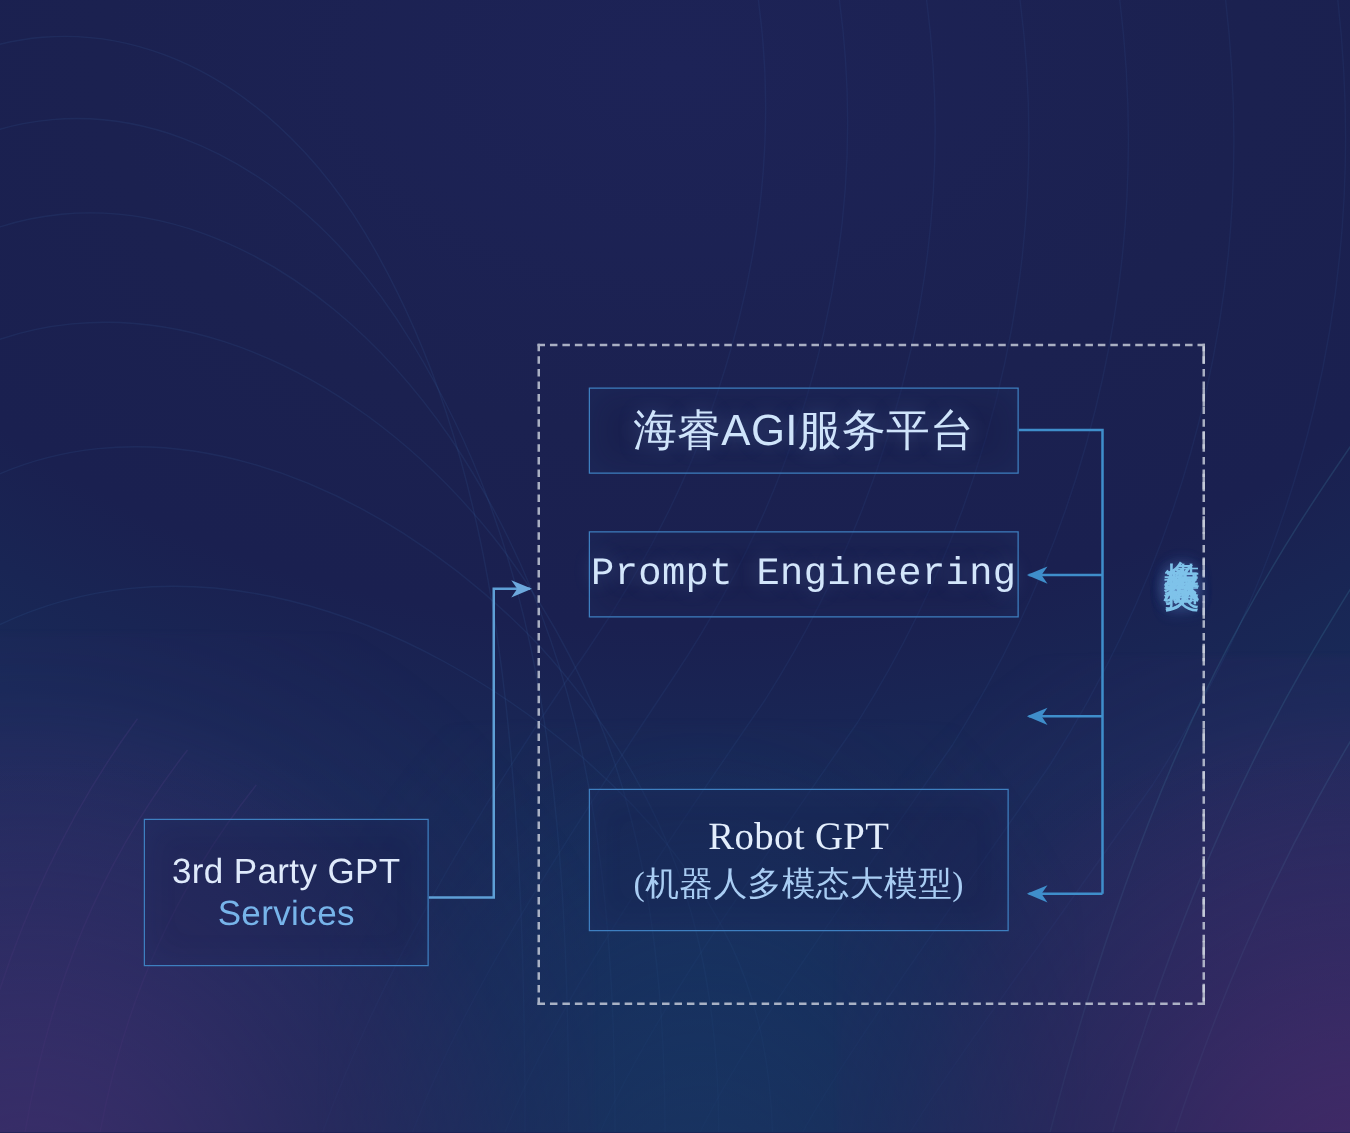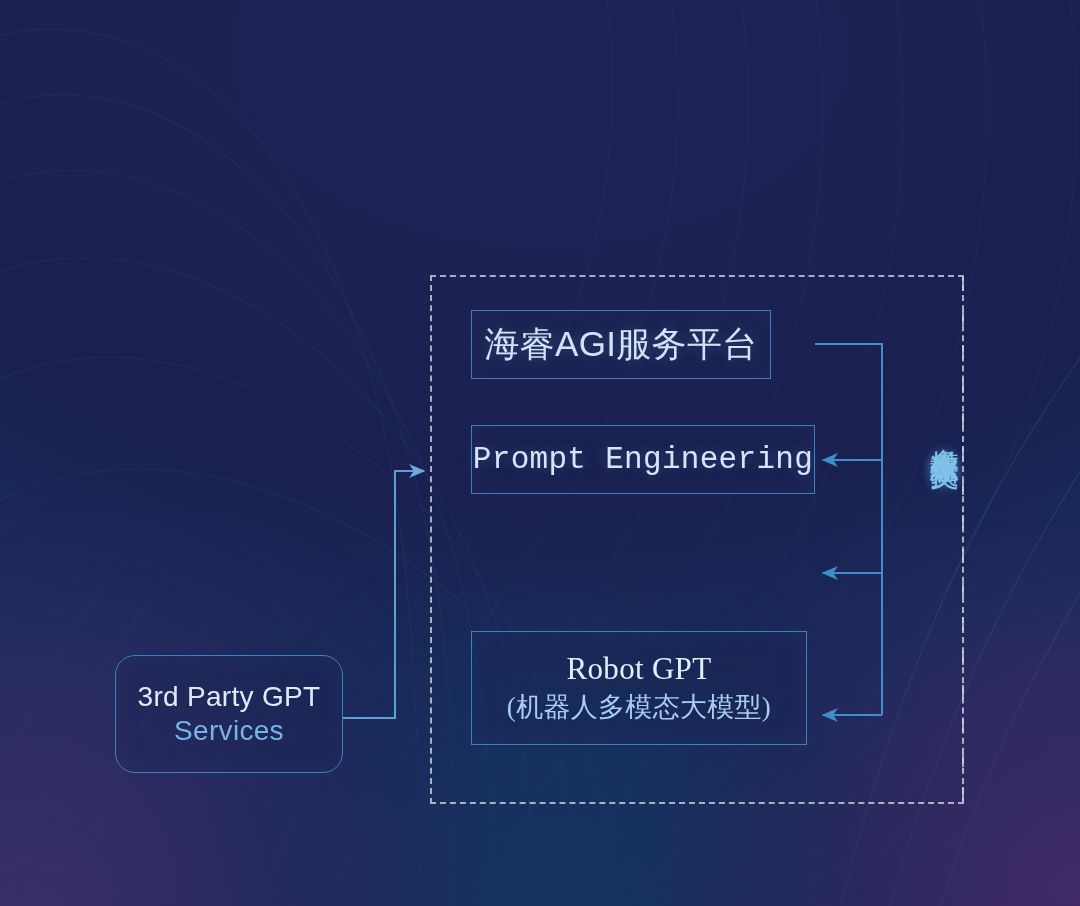--- a/index.html
+++ b/index.html
@@ -70,30 +70,30 @@
     background:rgba(26,33,80,0.30);
     display:flex; flex-direction:column;
     align-items:center; justify-content:center;
     text-align:center;
     box-shadow:inset 0 0 28px rgba(60,110,180,0.10);
   }
   .node .l1, .node .l2 {
     white-space:pre;
     letter-spacing:.3px;
   }
-  #node-platform { left:471px; top:310px; width:300px; height:69px; }
+  #node-platform { left:471px; top:310px; width:344px; height:69px; }
   #node-platform .l1 { font-size:35px; color:#cfe4fb; text-shadow:0 0 16px rgba(140,190,255,.3); }
   #node-prompt  { left:471px; top:425px; width:344px; height:69px;font-family:Liberation Mono, monospace; }
   #node-prompt .l1 { font-size:31px; color:#d3e6fb; text-shadow:0 0 16px rgba(140,190,255,.28); }
   #node-finetune { left:471px; top:539px; width:344px; height:69px; }
   #node-finetune .l1 { font-size:31px; color:#d3e6fb; text-shadow:0 0 16px rgba(140,190,255,.28); }
   #node-robot { left:471px; top:631px; width:336px; height:114px;font-family:Liberation Serif, serif; }
   #node-robot .l1 { font-size:31px; color:#e3eefc; }
   #node-robot .l2 { font-size:27px; color:#a9cdf3; margin-top:2px; }
-  #node-thirdparty { left:115px; top:655px; width:228px; height:118px;border-radius:20px; }
+  #node-thirdparty { left:115px; top:655px; width:228px; height:118px; }
   #node-thirdparty .l1 { font-size:28px; color:#dfeafb; }
   #node-thirdparty .l2 { font-size:28px; color:#77b4ea; margin-top:2px; }
   
   .wires { position:absolute; inset:0; pointer-events:none; }
   
   .vlabel {
     position:absolute; left:911px; top:425px;
     width:48px;
     font-size:29px; line-height:1.02;
     color:#eaf2fd;

